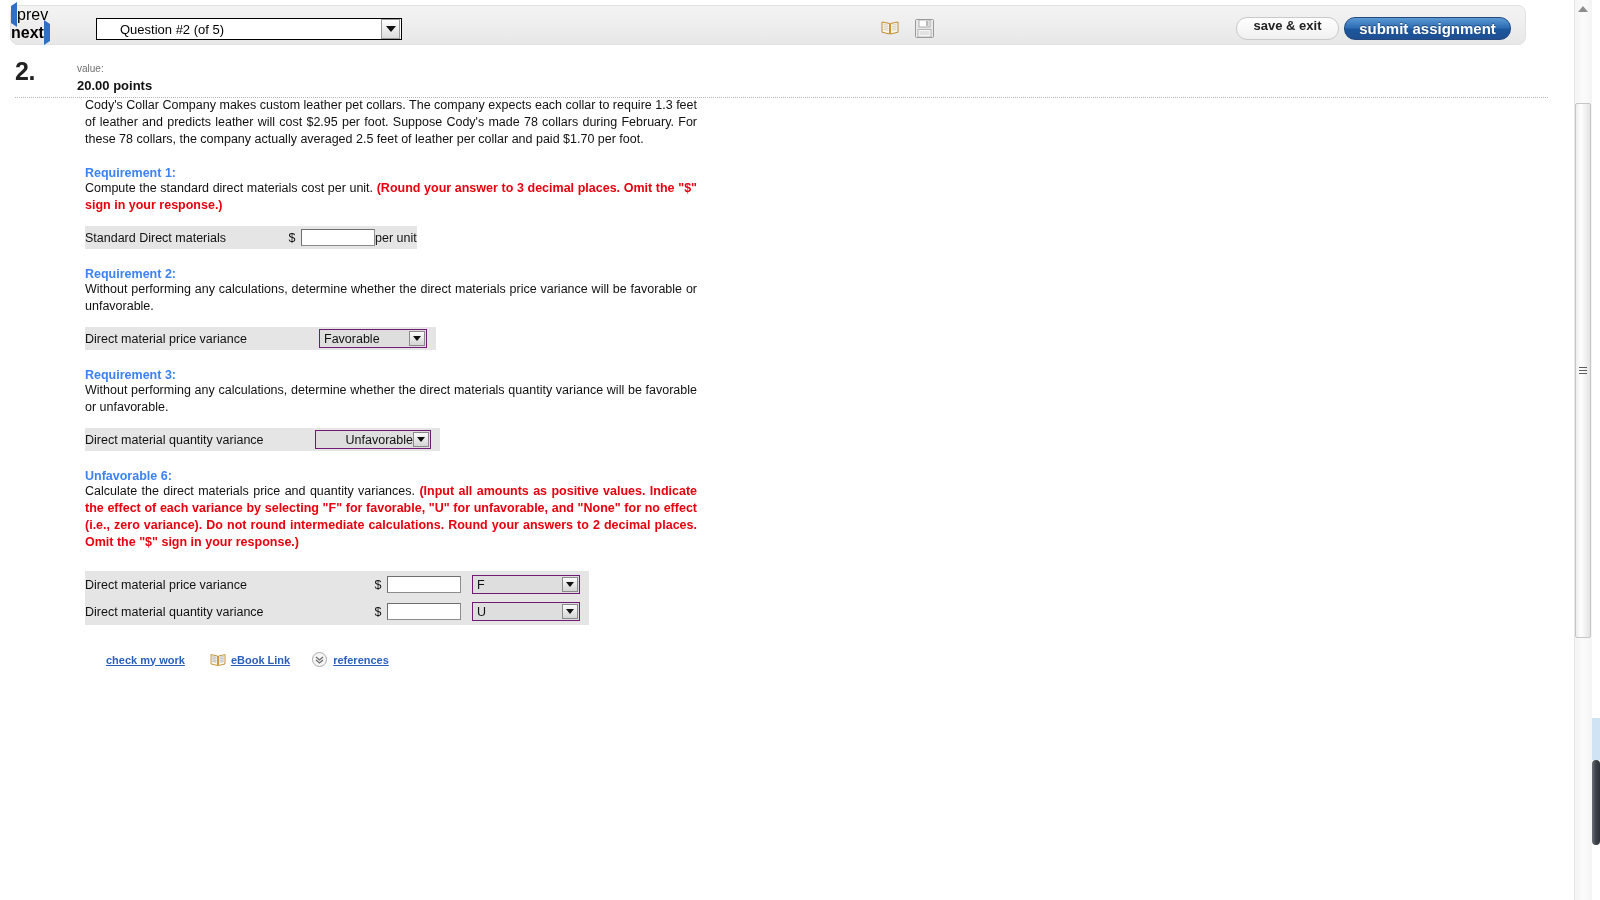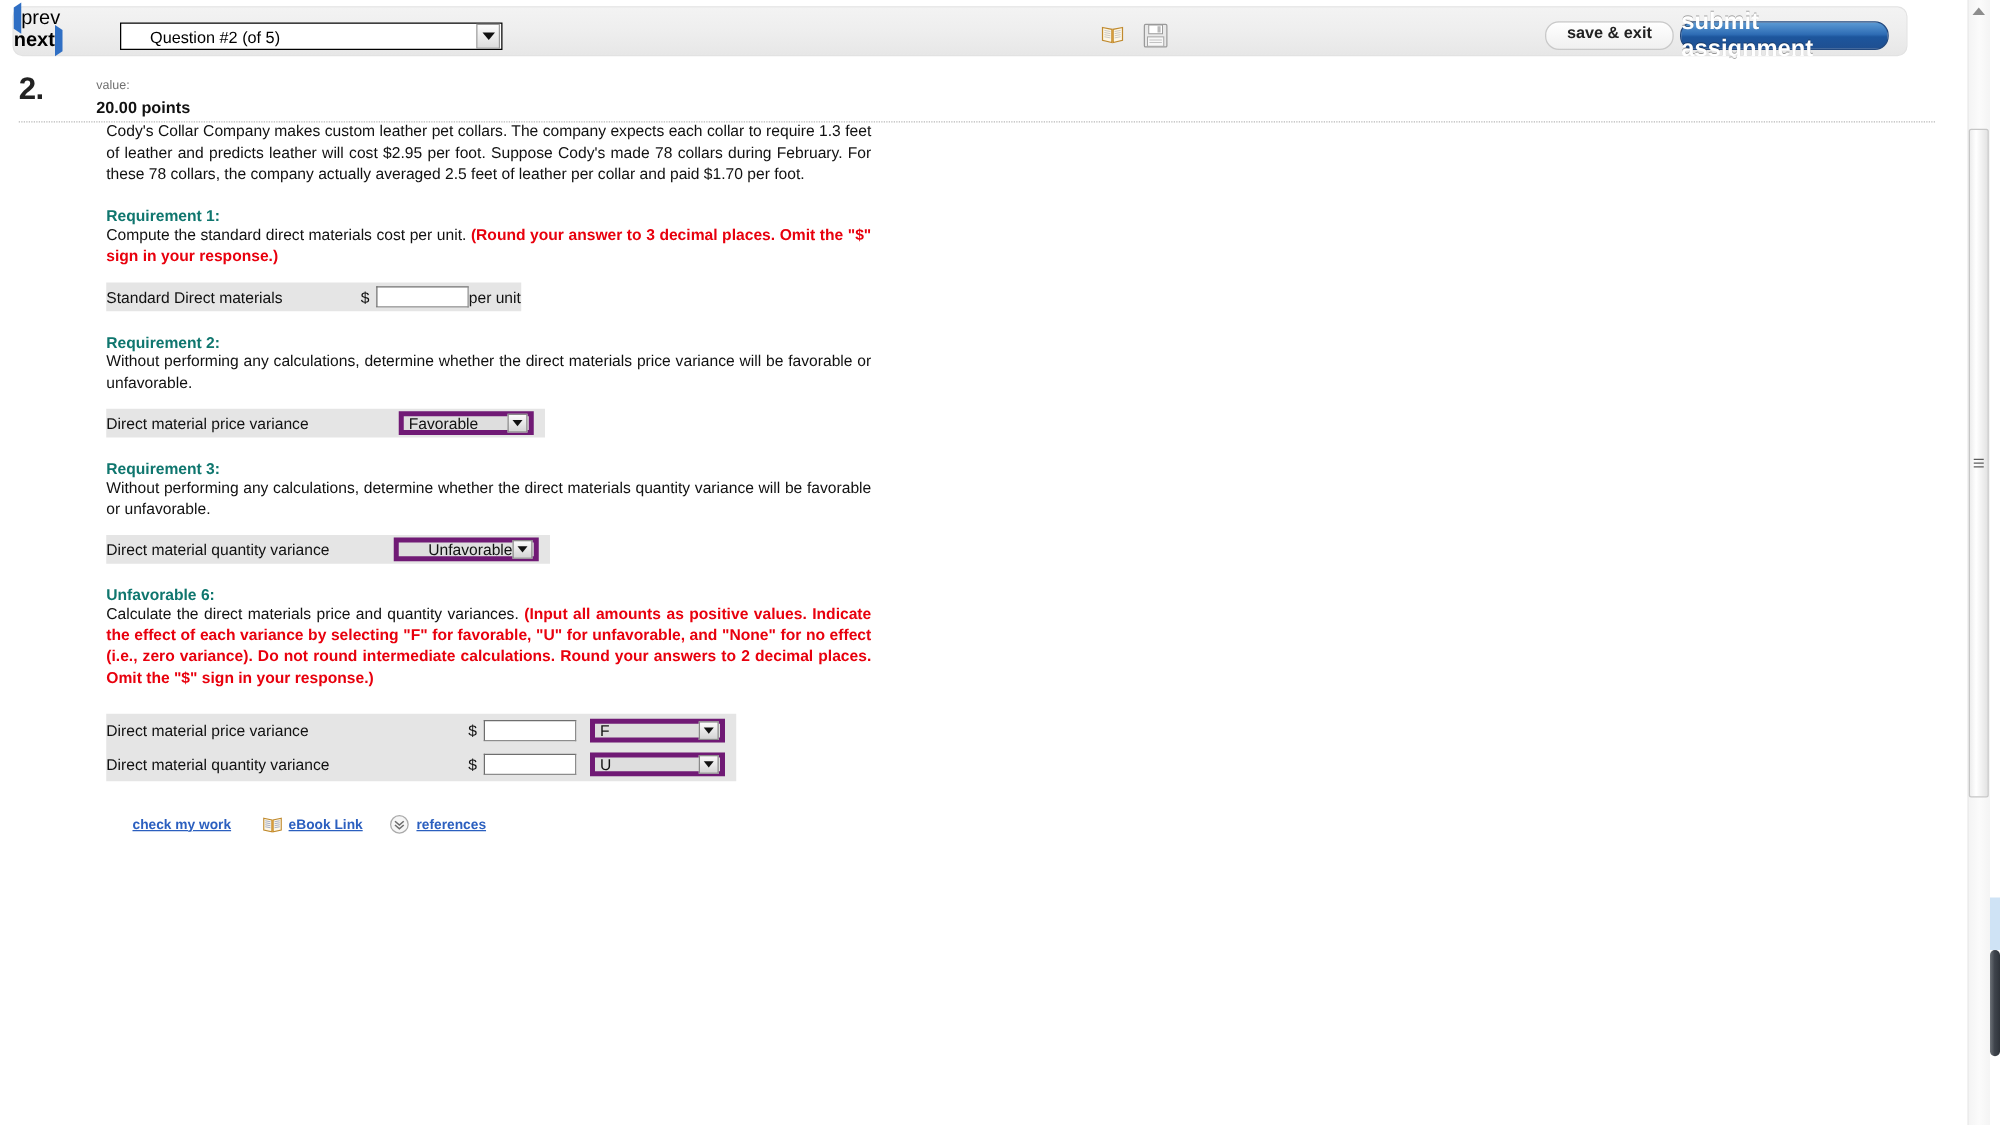--- a/index.html
+++ b/index.html
@@ -82,21 +82,21 @@
     font-size: 13px; font-weight: bold; color: #222;
     display: flex; align-items: flex-start; justify-content: center;
     cursor: pointer;
   }
   #submit-btn {
     position: absolute; right: 14px; top: 11px;
     height: 23px; width: 167px;
     border-radius: 11px;
     background: linear-gradient(180deg,#5b9ad4 0%, #2f6db5 45%, #1d569d 55%, #1f4f91 100%);
     border: 1px solid #23497f;
-    font-size: 19px; font-weight: bold; color: #ffffff;
+    font-size: 15px; font-weight: bold; color: #ffffff;
     display: flex; align-items: center; justify-content: center;
     cursor: pointer;
     text-shadow: 0 -1px 0 rgba(0,0,0,.35);
   }
 
   
   #q-number {
     position: absolute; left: 15px; top: 57px;
     font-size: 25px; font-weight: bold; color: #222;
     letter-spacing: -.5px;
@@ -119,21 +119,21 @@
   #content { position: absolute; left: 85px; top: 97px; width: 612px; }
 
   p.para {
     margin: 0;
     font-size: 12.5px;
     line-height: 17px;
     color: #111;
     text-align: justify;
   }
   .req-title {
-    font-size: 12.5px; font-weight: bold; color: #0f766e;
+    font-size: 12.5px; font-weight: bold; color: #3b82f6;
     margin: 0;
   }
   .red { color: #e8000d; font-weight: bold; }
 
   .spacer-18 { height: 18px; }
   .spacer-12 { height: 12px; }
 
   
   table.ans {
     border-collapse: collapse;
@@ -155,21 +155,21 @@
     font-family: "Liberation Sans", sans-serif;
     font-size: 12px;
     padding: 0 2px;
     outline: none;
   }
   .fake-select {
     display: inline-flex;
     align-items: center;
     height: 19px;
     background: #dedede;
-    border: 4px solid #701a75;
+    border: 1px solid #701a75;
     cursor: pointer;
   }
   .fake-select .fs-label {
     flex: 1;
     padding-left: 4px;
     font-size: 12.5px;
     color: #111;
     white-space: nowrap;
   }
   .fake-select .fs-btn {

